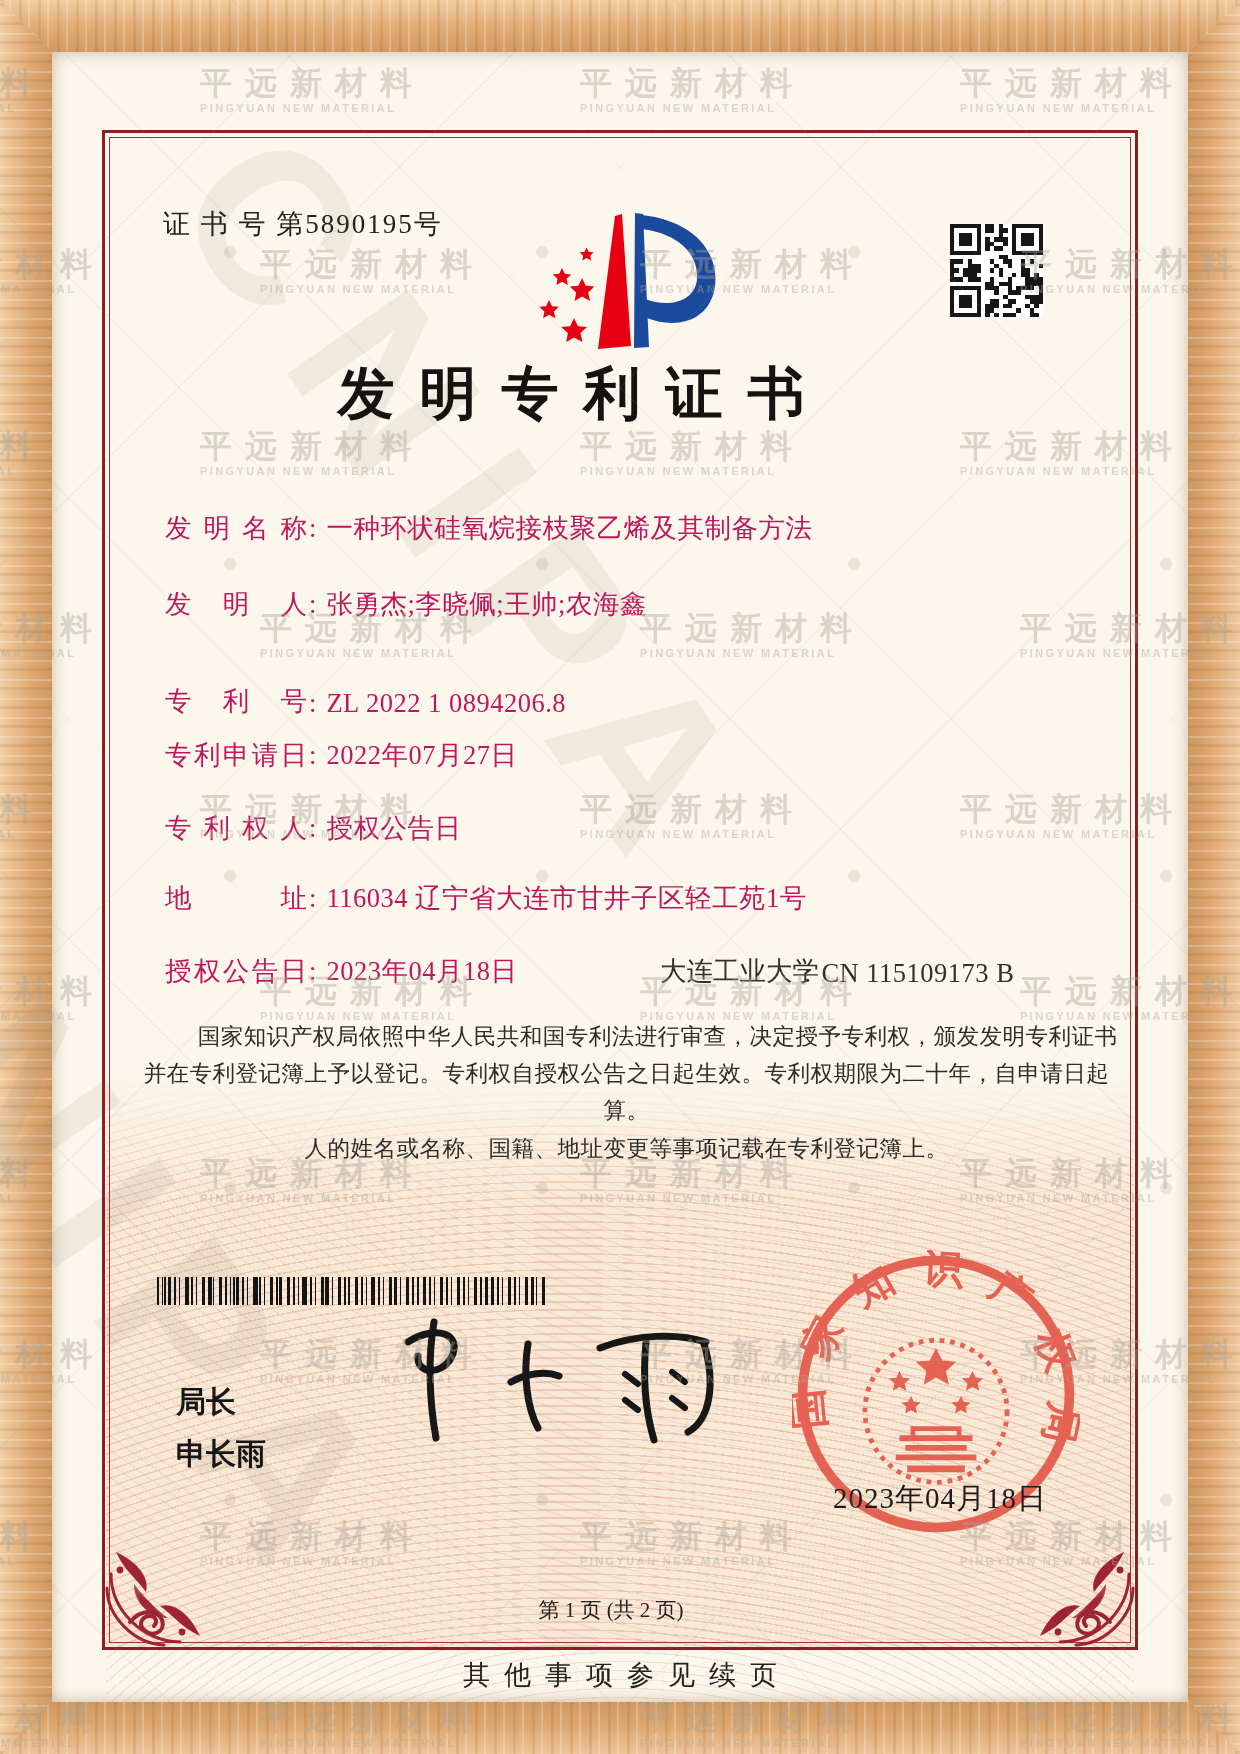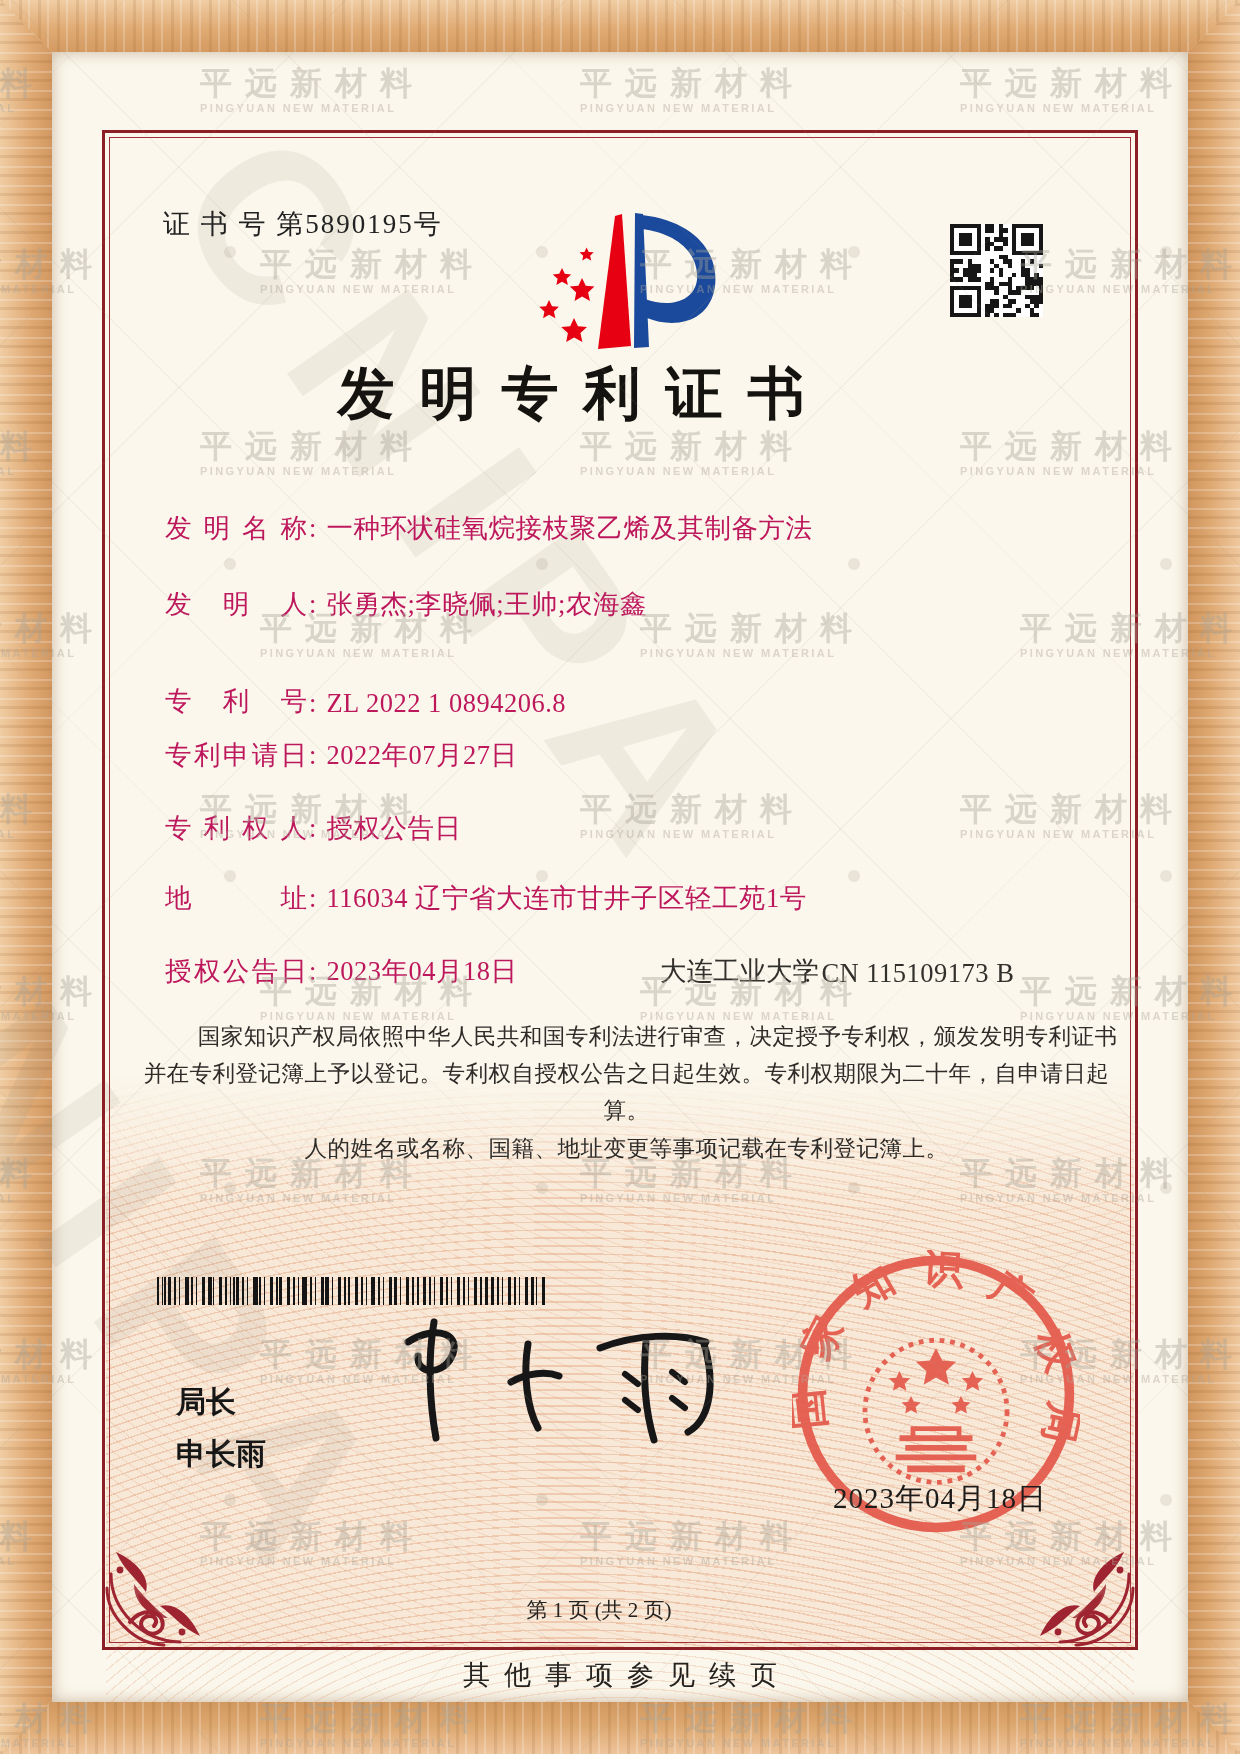--- a/index.html
+++ b/index.html
@@ -80,21 +80,21 @@
     repeating-linear-gradient(90deg,#141414 0 2px,transparent 2px 5px,#141414 5px 6px,transparent 6px 11px,#141414 11px 14px,transparent 14px 17px),
     repeating-linear-gradient(90deg,transparent 0 7px,#141414 7px 9px,transparent 9px 23px);}
   .signer-title,.signer-name{position:absolute;left:176px;
     font-family:"Liberation Sans","DejaVu Sans",sans-serif;font-weight:700;font-size:30px;color:#161616;}
   .signer-title{top:1382px;text-align:center;}
   .signer-name{top:1434px;}
   .signature{position:absolute;left:378px;top:1312px;width:344px;height:148px;}
   .seal{position:absolute;left:792px;top:1250px;width:288px;height:288px;opacity:.92;}
   .seal-date{position:absolute;left:795px;top:1479px;width:290px;text-align:center;
     font-size:29px;color:#1d1b19;letter-spacing:1px;}
-  .page-info{position:absolute;left:4px;top:1596px;width:1190px;text-align:center;font-size:21px;color:#24211e;}
+  .page-info{position:absolute;left:16px;top:1596px;width:1190px;text-align:center;font-size:21px;color:#24211e;}
   .cont-note{position:absolute;left:0;top:1657px;width:1240px;text-align:center;
     font-size:27px;color:#24211e;letter-spacing:14px;text-indent:14px;}
 </style>
 </head>
 <body>
 
 <div class="stage">
 
   <div class="wood wood-top"></div>
   <div class="wood wood-bottom"></div>

